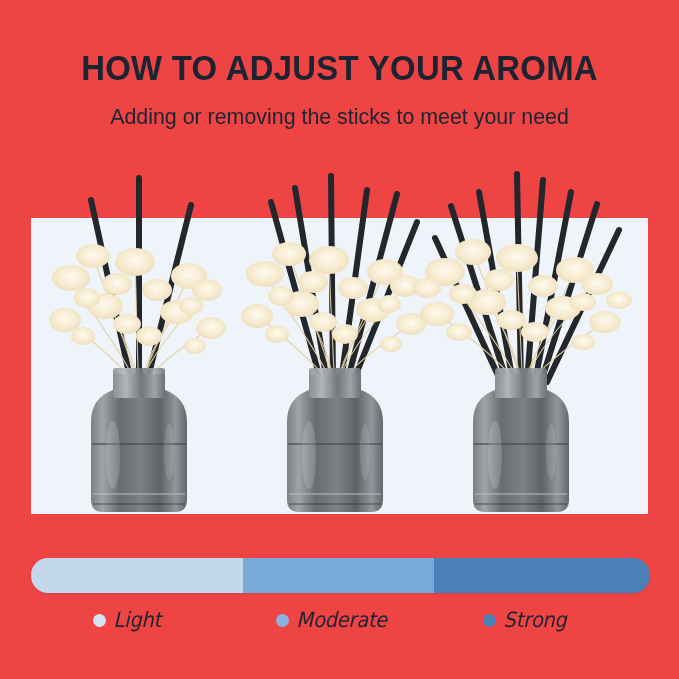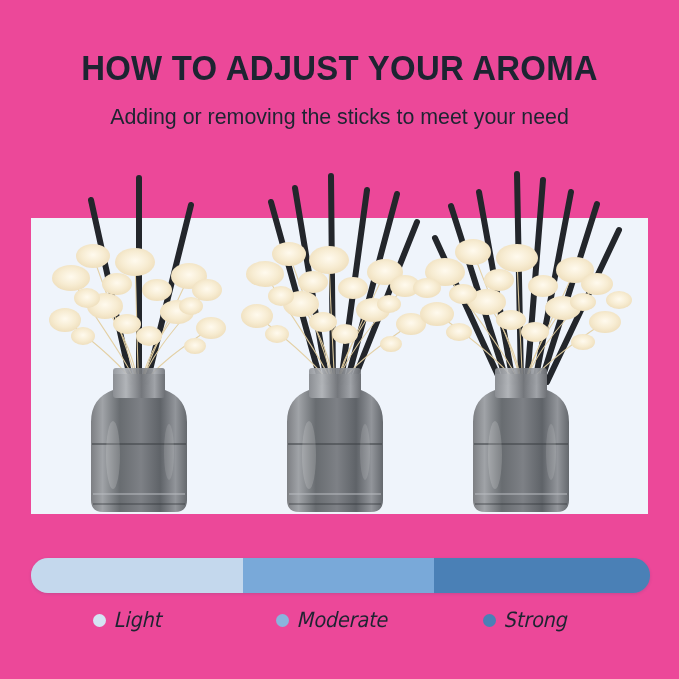--- a/index.html
+++ b/index.html
@@ -123,21 +123,21 @@
     color: #1d2431;
     letter-spacing: -0.2px;
     transform: scaleX(0.92) skewX(-3deg);
     transform-origin: left center;
     white-space: nowrap;
   }
 </style>
 </head>
 <body style="background: rgb(149, 180, 218);">
 
-<div class="poster" style="background: #ec4899;">
+<div class="poster" style="background: #ef4444;">
 
   <div class="heading-block">
     <div class="poster-title" style="color: rgb(29, 36, 49);">HOW TO ADJUST YOUR AROMA</div>
     <div class="poster-subtitle" style="color: rgb(29, 36, 49);">Adding or removing the sticks to meet your need</div>
   </div>
 
   <div class="photo-panel" style="background: rgb(239, 244, 251);"></div>
 
   <div class="stick-layer">
     <svg width="617" height="360" viewBox="0 0 617 360">

